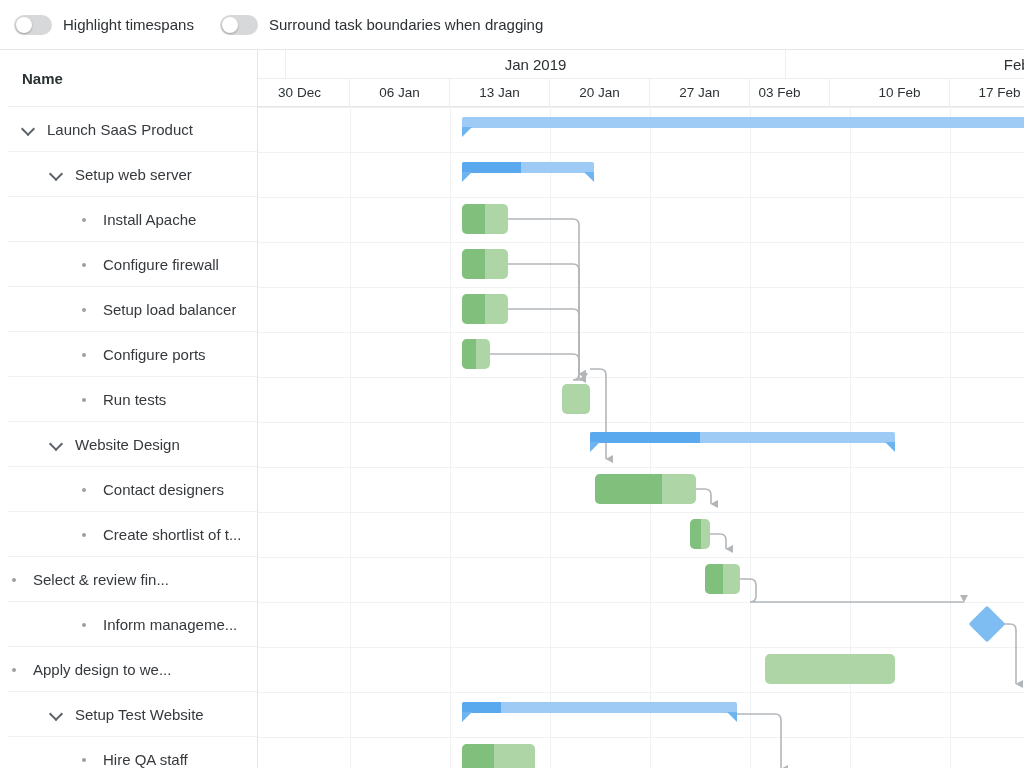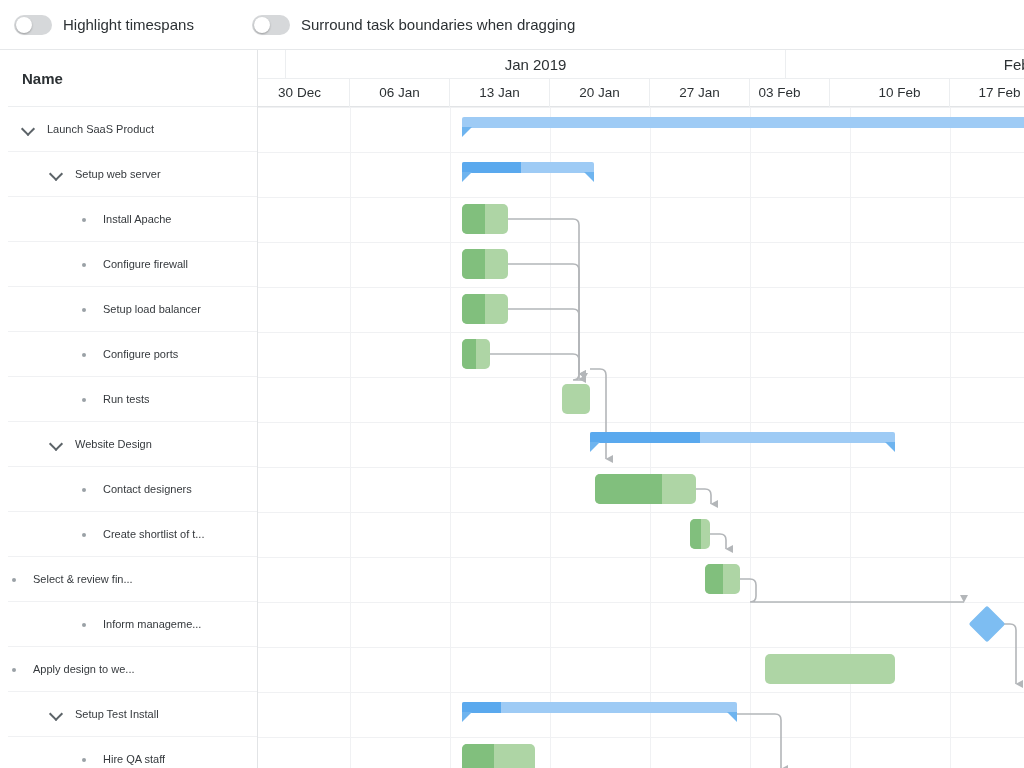--- a/index.html
+++ b/index.html
@@ -10,21 +10,20 @@
     overflow: hidden;
   }
 
   
   #toolbar {
     height: 49px;
     display: flex;
     align-items: center;
     padding-left: 14px;
     background: #ffffff;
-    gap: 32px;
   }
   .toggle-group {
     display: flex;
     align-items: center;
     margin-right: 26px;
   }
   .toggle {
     width: 38px; height: 20px;
     border-radius: 10px;
     background: #d6d8da;
@@ -73,21 +72,21 @@
     border-bottom: 1px solid #eceef0;
     font-size: 15px;
     font-weight: bold;
     color: #2c3134;
   }
   .name-row {
     height: 45px;
     display: flex;
     align-items: center;
     border-bottom: 1px solid #f0f1f3;
-    font-size: 11px;
+    font-size: 15px;
     color: #35393d;
     overflow: hidden;
     cursor: default;
   }
   .name-row .txt {
     white-space: nowrap;
     overflow: hidden;
     text-overflow: ellipsis;
   }
   .chev {
@@ -289,21 +288,21 @@
         <div class="name-row" style="padding-left: 70px;">
           <span class="dot"></span>
           <span class="txt">Inform manageme...</span>
         </div>
         <div class="name-row" style="">
           <span class="dot"></span>
           <span class="txt">Apply design to we...</span>
         </div>
         <div class="name-row" style="padding-left: 42px;">
           <span class="chev"></span>
-          <span class="txt">Setup Test Install</span>
+          <span class="txt">Setup Test Website</span>
         </div>
         <div class="name-row" style="padding-left: 70px;">
           <span class="dot"></span>
           <span class="txt">Hire QA staff</span>
         </div>
       </div>
   </div>
 
   <div id="timeline">
     <div id="tl-header">

